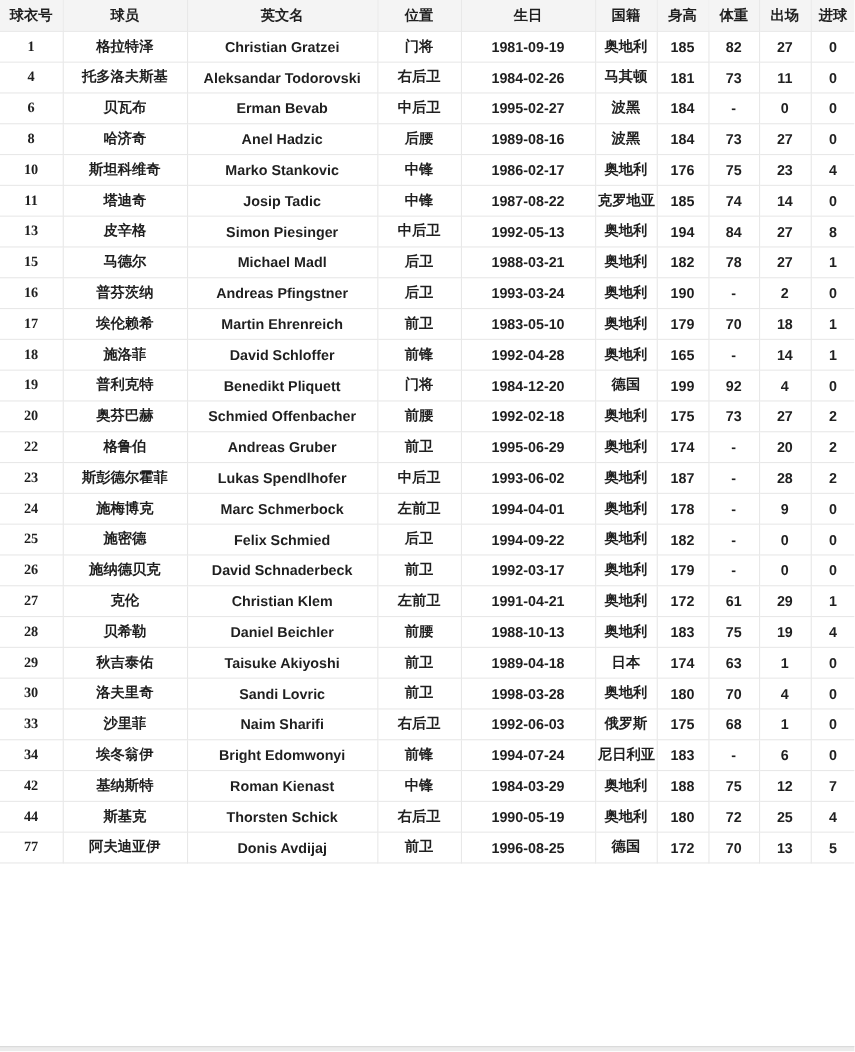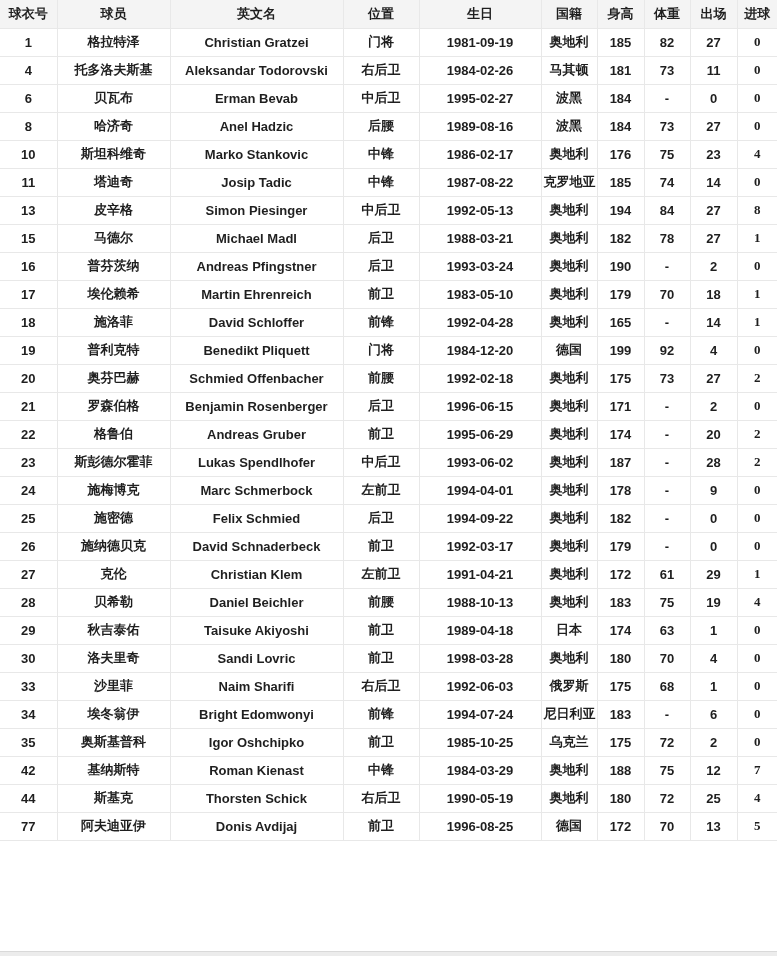--- a/index.html
+++ b/index.html
@@ -27,22 +27,22 @@
     vertical-align: middle;
     font-size: 13px;
     font-weight: 700;
     color: #1f1f1f;
     border: 1px solid #e8e8e8;
     overflow: hidden;
     white-space: nowrap;
     padding: 0 2px;
   }
   
-  table.roster th:first-child, table.roster td:first-child { border-left: none; }
-  table.roster th:last-child,  table.roster td:last-child  { border-right: none; font-family: Liberation Serif, serif; }
+  table.roster th:first-child, table.roster td:first-child { border-left: none; font-family: Liberation Serif, serif; }
+  table.roster th:last-child,  table.roster td:last-child  { border-right: none; }
   table.roster thead th { border-top: none; background: #f4f4f4; }
   table.roster tbody tr { background: #ffffff; }
   .footer-divider {
     position: absolute;
     left: 0;
     top: 951px;
     width: 777px;
     height: 5px;
     background: #ececec;
     border-top: 1px solid #d9d9d9;
@@ -230,32 +230,20 @@
           <td>Schmied Offenbacher</td>
           <td>前腰</td>
           <td>1992-02-18</td>
           <td>奥地利</td>
           <td>175</td>
           <td>73</td>
           <td>27</td>
           <td>2</td>
         </tr>
         <tr>
-          <td>21</td>
-          <td>罗森伯格</td>
-          <td>Benjamin Rosenberger</td>
-          <td>后卫</td>
-          <td>1996-06-15</td>
-          <td>奥地利</td>
-          <td>171</td>
-          <td>-</td>
-          <td>2</td>
-          <td>0</td>
-        </tr>
-        <tr>
           <td>22</td>
           <td>格鲁伯</td>
           <td>Andreas Gruber</td>
           <td>前卫</td>
           <td>1995-06-29</td>
           <td>奥地利</td>
           <td>174</td>
           <td>-</td>
           <td>20</td>
           <td>2</td>
@@ -374,32 +362,20 @@
           <td>Bright Edomwonyi</td>
           <td>前锋</td>
           <td>1994-07-24</td>
           <td>尼日利亚</td>
           <td>183</td>
           <td>-</td>
           <td>6</td>
           <td>0</td>
         </tr>
         <tr>
-          <td>35</td>
-          <td>奥斯基普科</td>
-          <td>Igor Oshchipko</td>
-          <td>前卫</td>
-          <td>1985-10-25</td>
-          <td>乌克兰</td>
-          <td>175</td>
-          <td>72</td>
-          <td>2</td>
-          <td>0</td>
-        </tr>
-        <tr>
           <td>42</td>
           <td>基纳斯特</td>
           <td>Roman Kienast</td>
           <td>中锋</td>
           <td>1984-03-29</td>
           <td>奥地利</td>
           <td>188</td>
           <td>75</td>
           <td>12</td>
           <td>7</td>

